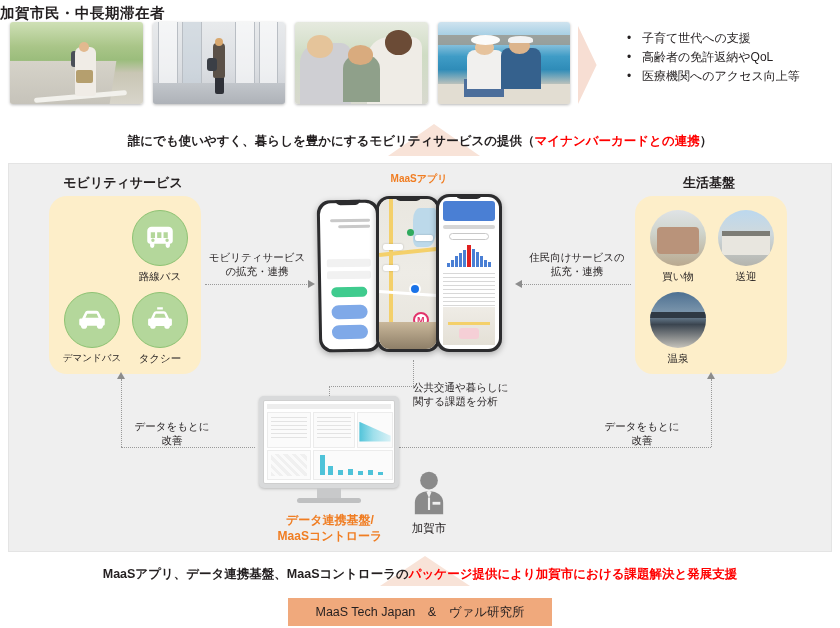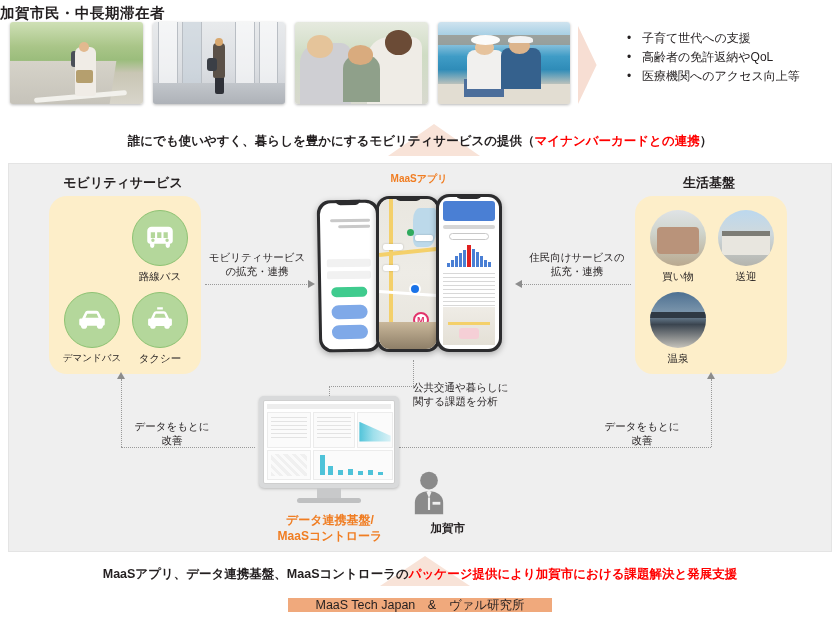--- a/index.html
+++ b/index.html
@@ -289,29 +289,29 @@
       background:repeating-linear-gradient(180deg,#e3e3e3 0 1px, transparent 1px 4px); }
   .m-c2::after{ content:""; position:absolute; left:3px; top:4px; right:3px; height:24px;
       background:repeating-linear-gradient(180deg,#e3e3e3 0 1px, transparent 1px 4px); }
 
   #monitor-label { position:absolute; left:238px; top:348px; width:166px;
       text-align:center; color:#f07d22; font-size:12px; font-weight:700; line-height:16px; }
 
   
   #city-officer { position:absolute; left:384px; top:306px; width:72px; text-align:center; }
   #city-officer svg { width:44px; height:46px; fill:#8a8a8a; }
-  #city-officer .label { font-size:11.5px; font-weight:700; margin-top:1px;text-align:right; }
+  #city-officer .label { font-size:11.5px; font-weight:400; margin-top:1px; }
 
   
   #footer-line { position:absolute; left:0; top:566px; width:840px; text-align:center;
       font-size:12.5px; font-weight:700; }
   #footer-line .hl { color:#ff0000; }
   #footer-triangle { position:absolute; left:380px; top:556px; width:90px; height:30px;
       background:#f8e3d8; clip-path: polygon(50% 0, 100% 100%, 0 100%); z-index:-1; }
-  #partner-badge { position:absolute; left:288px; top:598px; width:264px; height:14px;
+  #partner-badge { position:absolute; left:288px; top:598px; width:264px; height:28px;
       background:#f0a97c; display:flex; align-items:center; justify-content:center;
       font-size:12.5px; }
 </style>
 </head>
 <body>
 
 <div id="top-header-title">加賀市民・中長期滞在者</div>
 
 <div id="photo-strip">
   <div class="photo-card p1">

